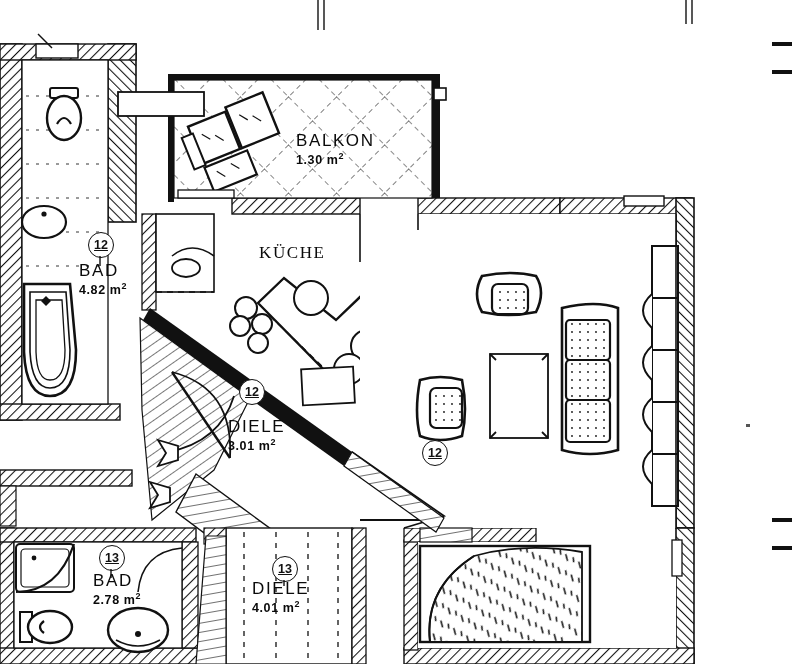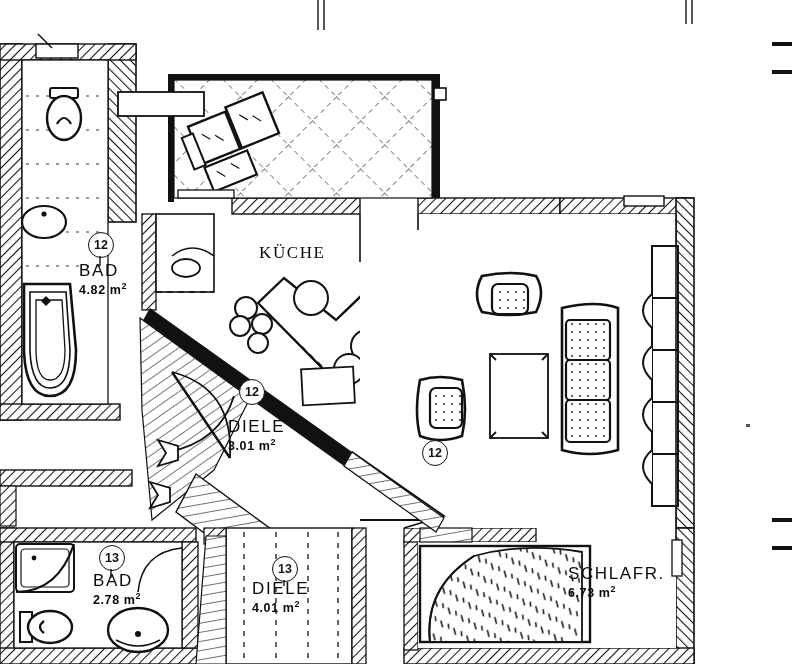--- a/index.html
+++ b/index.html
@@ -53,20 +53,21 @@
     border: 1.6px solid #111;
     border-radius: 50%;
     background: #fff;
     color: #111;
     font-size: 12.5px;
     font-weight: 700;
     display: flex;
     align-items: center;
     justify-content: center;
     letter-spacing: 0;
+    text-decoration: underline;
   }
 </style>
 </head>
 <body>
 
 <div id="plan-root">
 
   <svg id="plan-svg" viewBox="0 0 792 664">
     <defs>
 
@@ -362,20 +363,24 @@
 
     <g stroke="#111" stroke-width="1.4">
       <line x1="318" y1="0" x2="318" y2="30"></line>
       <line x1="324" y1="0" x2="324" y2="30"></line>
       <line x1="686" y1="0" x2="686" y2="24"></line>
       <line x1="692" y1="0" x2="692" y2="24"></line>
       <line x1="38" y1="34" x2="52" y2="48"></line>
     </g>
   </svg>
 
+  <div class="room-label" style="left:296px; top:132px;">
+    <div class="room-name">BALKON</div>
+    <div class="room-area"><span>1.30</span> <span>m</span><span class="sup">2</span></div>
+  </div>
 
   <div class="room-label" style="left:79px; top:262px;">
     <div class="room-name">BAD</div>
     <div class="room-area"><span>4.82</span> <span>m</span><span class="sup">2</span></div>
   </div>
 
   <div class="room-label" style="left:259px; top:244px;font-family:Liberation Serif, serif;">
     <div class="room-name">KÜCHE</div>
   </div>
 
@@ -388,24 +393,20 @@
   <div class="room-label" style="left:93px; top:572px;">
     <div class="room-name">BAD</div>
     <div class="room-area"><span>2.78</span> <span>m</span><span class="sup">2</span></div>
   </div>
 
   <div class="room-label" style="left:252px; top:580px;">
     <div class="room-name">DIELE</div>
     <div class="room-area"><span>4.01</span> <span>m</span><span class="sup">2</span></div>
   </div>
 
-  <div class="room-label" style="left:568px; top:565px;">
-    <div class="room-name">SCHLAFR.</div>
-    <div class="room-area"><span>6.73</span> <span>m</span><span class="sup">2</span></div>
-  </div>
 
   <div class="marker" style="left:88px; top:232px;">12</div>
   <div class="marker" style="left:239px; top:379px;">12</div>
   <div class="marker" style="left:422px; top:440px;">12</div>
   <div class="marker" style="left:99px; top:545px;">13</div>
   <div class="marker" style="left:272px; top:556px;">13</div>
 
   <svg style="position:absolute;left:0;top:0;width:792px;height:664px;pointer-events:none;">
     <line x1="100" y1="256" x2="100" y2="266" stroke="#111" stroke-width="1.4"></line>
     <line x1="111" y1="569" x2="111" y2="578" stroke="#111" stroke-width="1.4"></line>

